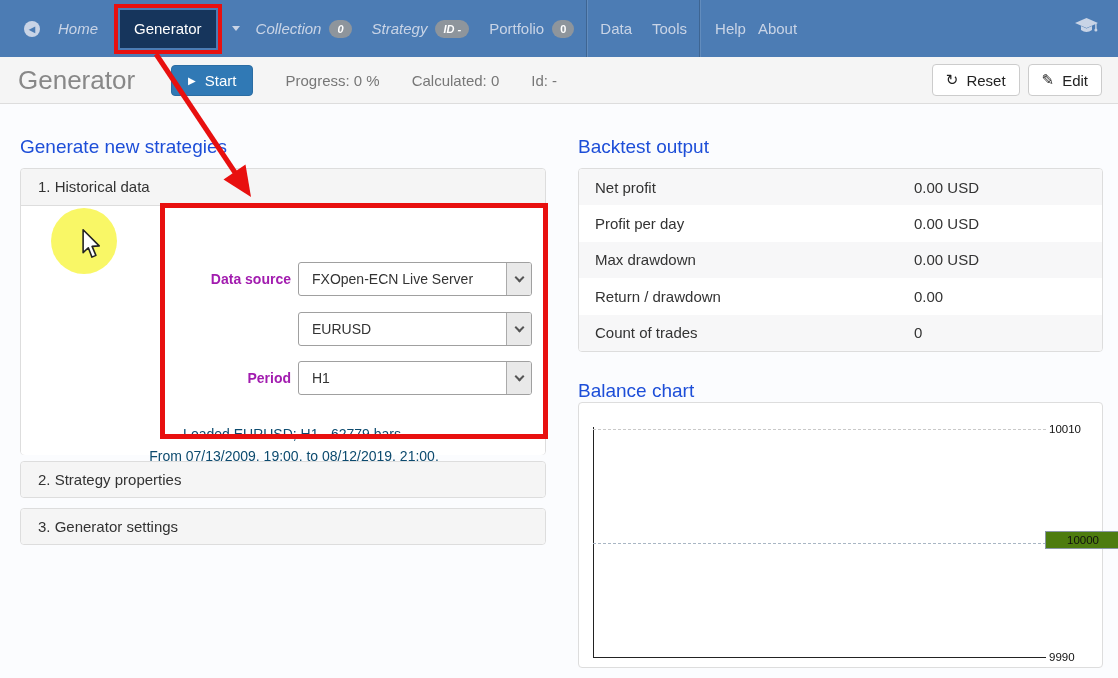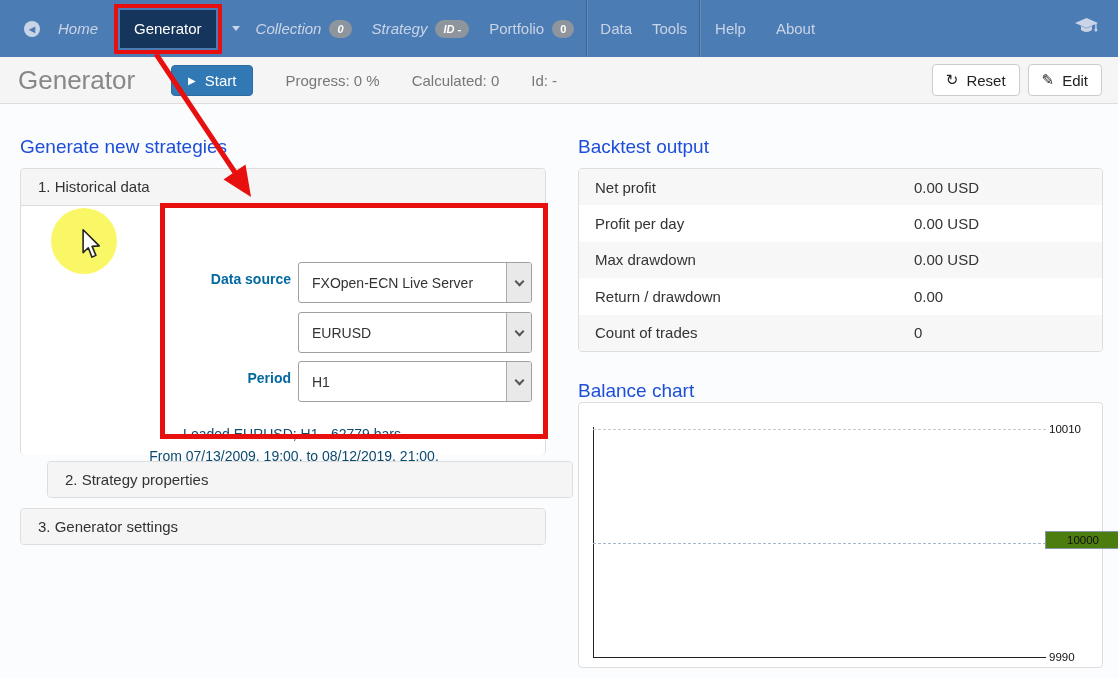--- a/index.html
+++ b/index.html
@@ -45,22 +45,22 @@
   
   .panel { position:absolute; left:20px; width:526px; background:#fff; border:1px solid #ddd; border-radius:4px; }
   .panel-header { height:36px; line-height:35px; background:#f5f5f5; color:#333; font-size:15px;
                   padding-left:17px; border-radius:4px 4px 0 0; cursor:pointer; }
   .panel.collapsed .panel-header { border-radius:4px; height:35px; }
   .panel-body { position:relative; background:#fff; border-top:1px solid #ddd; border-radius:0 0 4px 4px; }
 
   
   .form-row { position:absolute; left:0; width:100%; height:34px; }
   .form-label { position:absolute; left:20px; width:250px; text-align:right; font-size:14px; font-weight:bold;
-                color:#0369a1; line-height:34px; }
-  .select { position:absolute; left:277px; width:234px; height:41px; background:#fff; border:1px solid #a0a0a0;
+                color:#a21caf; line-height:34px; }
+  .select { position:absolute; left:277px; width:234px; height:34px; background:#fff; border:1px solid #a0a0a0;
             border-radius:3px; display:flex; align-items:center; cursor:pointer; }
   .select .val { flex:1; font-size:14px; color:#333; padding-left:13px; white-space:nowrap; overflow:hidden; }
   .select .arrow-box { width:25px; align-self:stretch; background:#e9e9e9; border-left:1px solid #ababab;
                        border-radius:0 2px 2px 0; display:flex; align-items:center; justify-content:center; }
   .select .chev { width:7px; height:7px; border-right:2px solid #555; border-bottom:2px solid #555;
                   transform:rotate(45deg); margin-top:-3px; }
   .loaded-text { position:absolute; left:30px; width:486px; text-align:center; font-size:14px; color:#0c4a6e;
                  line-height:22px; }
 
   
@@ -108,21 +108,21 @@
     </div>
     <div class="nav-caret"></div>
     <div class="nav-link nav-item"><span>Collection</span><span class="badge">0</span></div>
     <div class="nav-link nav-item"><span>Strategy</span><span class="badge">ID -</span></div>
     <div class="nav-link" style="margin-right:12px;"><span>Portfolio</span><span class="badge">0</span></div>
     <div class="nav-sep"></div>
     <div class="nav-link" style="margin:0 10px 0 12px;">Data</div>
     <div class="nav-link" style="margin:0 12px 0 10px;">Tools</div>
     <div class="nav-sep"></div>
     <div class="nav-link" style="margin:0 10px 0 14px;">Help</div>
-    <div class="nav-link" style="margin-left:20px;">About</div>
+    <div class="nav-link" style="margin-left:2px;">About</div>
     <div class="nav-grad">
       <svg width="23" height="17" viewBox="0 0 23 17">
         <polygon points="11.5,0 23,5 11.5,10 0,5" fill="#c9d4e6"></polygon>
         <path d="M6,8 L6,12 Q11.5,15.8 17,12 L17,8 L11.5,10.5 Z" fill="#c9d4e6"></path>
         <rect x="20.2" y="5" width="1.4" height="6" fill="#c9d4e6"></rect>
         <circle cx="20.9" cy="12" r="1.5" fill="#c9d4e6"></circle>
       </svg>
     </div>
   </div>
 
@@ -178,21 +178,21 @@
             </div>
         </div>
       </div>
       <div class="loaded-text" style="top:217px;">
         <div>Loaded EURUSD; H1 - 62779 bars.</div>
         <div>From 07/13/2009, 19:00, to 08/12/2019, 21:00.</div>
       </div>
     </div>
   </div>
 
-  <div class="panel collapsed" style="top:461px; height:37px;margin-left:27px;">
+  <div class="panel collapsed" style="top:461px; height:37px;">
     <div class="panel-header">2. Strategy properties</div>
   </div>
 
   <div class="panel collapsed" style="top:508px; height:37px;">
     <div class="panel-header">3. Generator settings</div>
   </div>
 
   <div class="section-heading" style="left:578px; top:136px;">Backtest output</div>
 
   <div class="bt-table">

